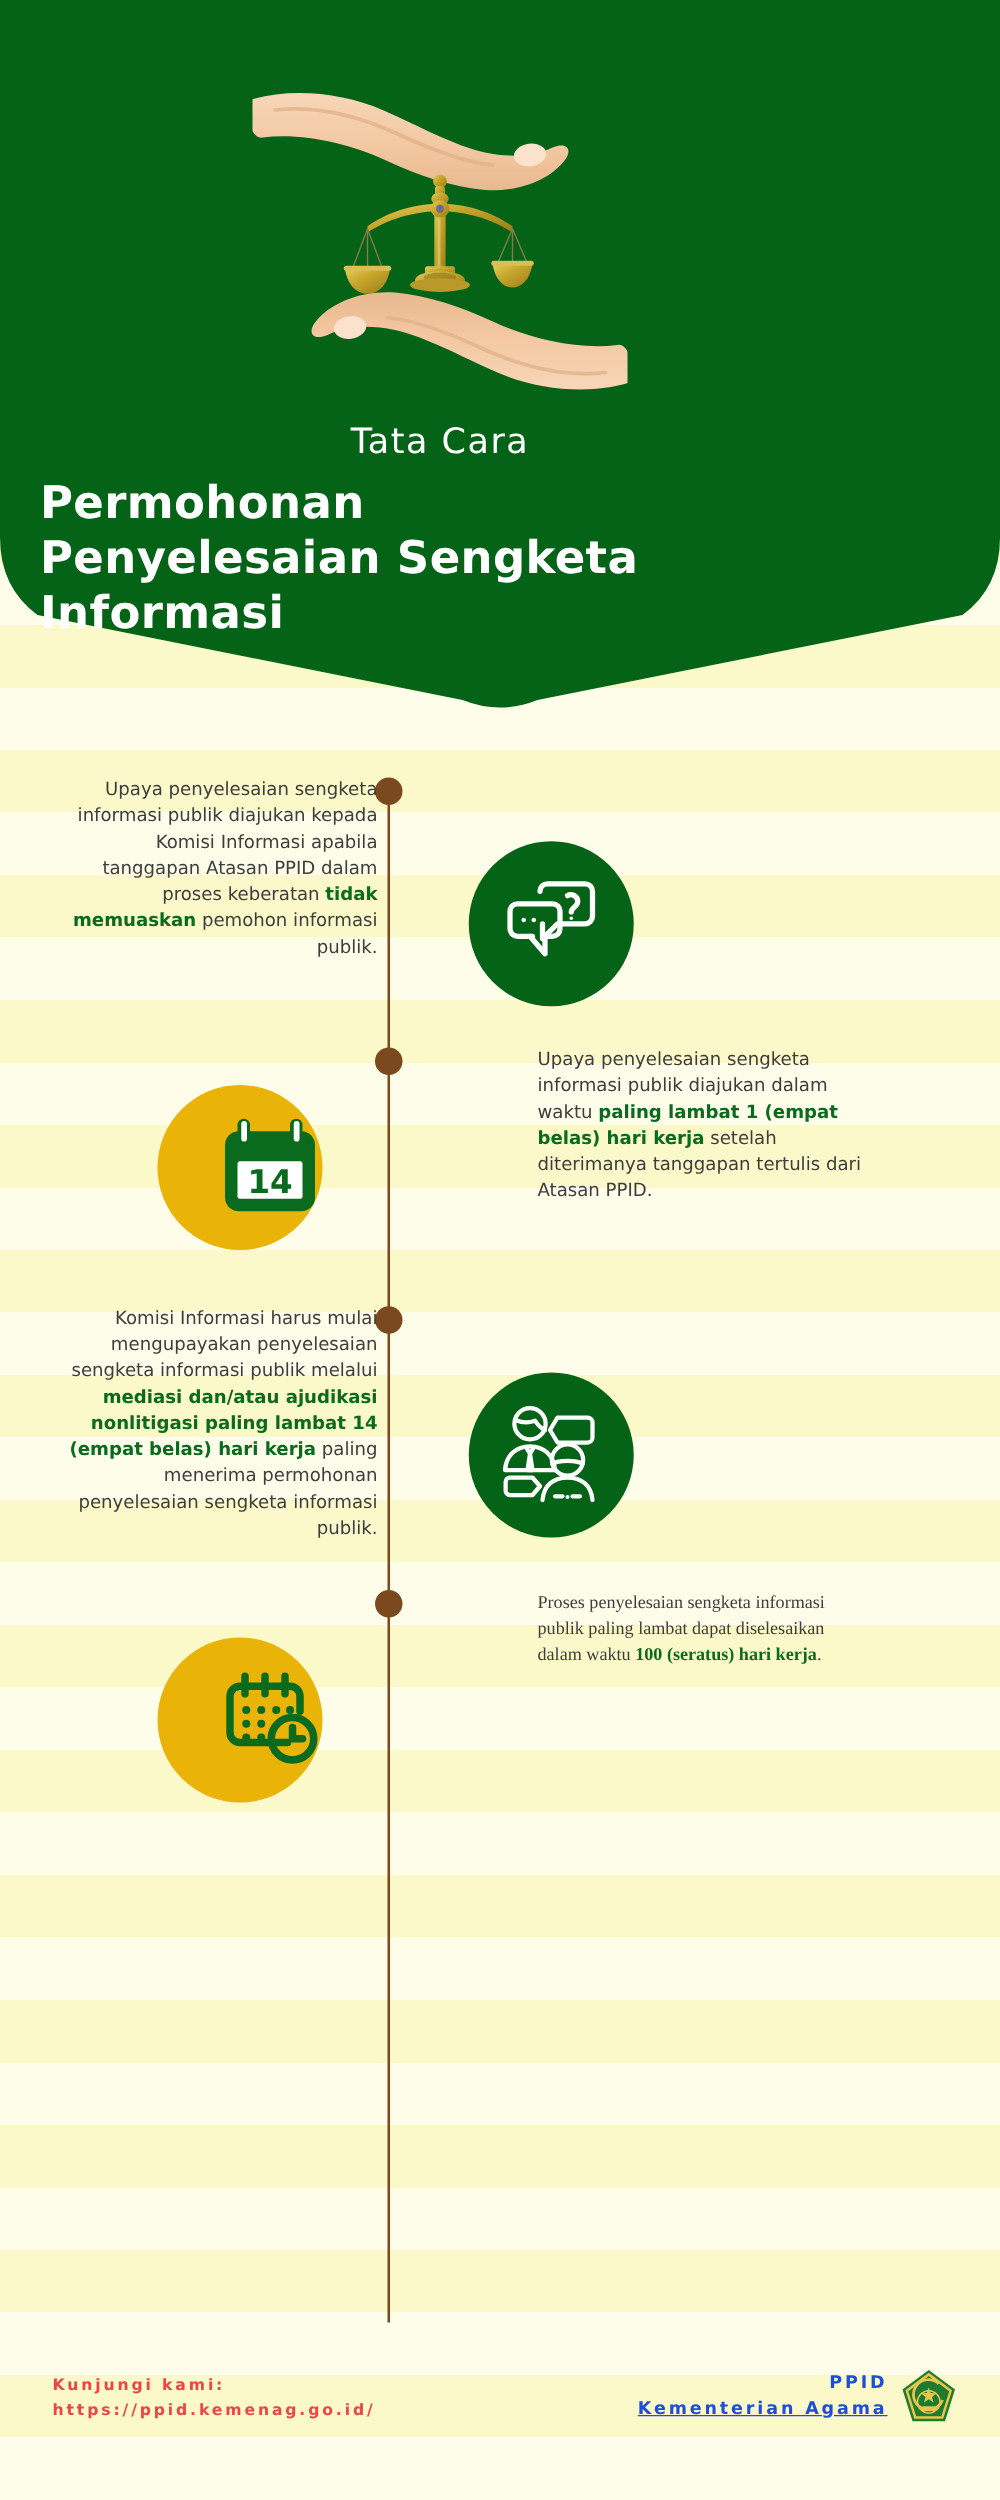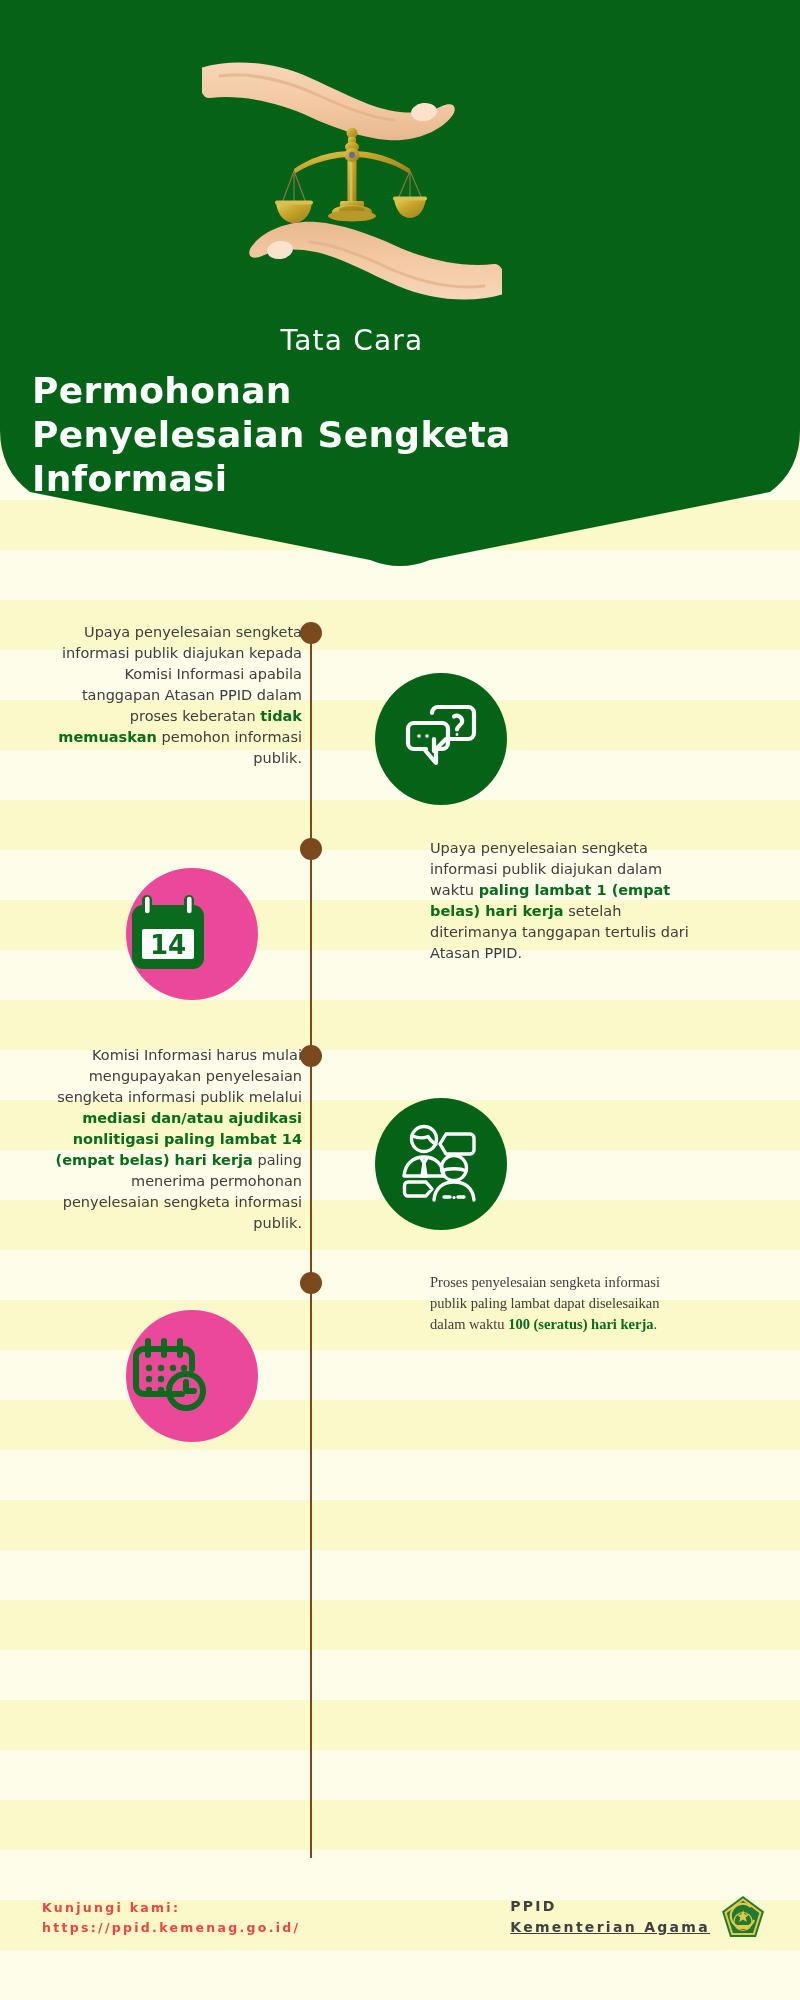--- a/index.html
+++ b/index.html
@@ -22,21 +22,21 @@
   }
 
   
   #header {
     position:absolute; top:0; left:0;
     width:800px; height:580px;
     z-index:2;
   }
   #header-shape { position:absolute; inset:0; }
   #header-inner {
-    position:absolute; top:4px; left:0; width:704px; height:520px;
+    position:absolute; top:16px; left:0; width:704px; height:520px;
     display:flex; flex-direction:column; align-items:center;
   }
   #hero-art { margin-top:52px; width:300px; height:250px; position:relative; }
   #eyebrow {
     margin-top:18px;
     font-size:28px; color:#ffffff; font-weight:400;
     letter-spacing:1.2px;
   }
   #headline {
     margin-top:12px;
@@ -62,35 +62,35 @@
   .copy b { color:#0a6b1e; font-weight:bold; }
   .copy.right-align { text-align:right; }
   .copy.left-align  { text-align:left; }
 
   .icon-circle-green {
     width:132px; height:132px; border-radius:50%;
     background:#056318; display:flex; align-items:center; justify-content:center;
   }
   .icon-circle-white {
     width:132px; height:132px; border-radius:50%;
-    background:#ec4899; display:flex; align-items:center; justify-content:flex-start;
+    background:#eab308; display:flex; align-items:center; justify-content:flex-end;
   }
 
   
   #footer { position:absolute; left:0; top:1880px; width:800px; height:120px; z-index:5; }
   #footer-left {
     position:absolute; left:42px; top:18px;
     font-size:12.5px; line-height:20px; font-weight:bold;
     color:#ef4444; letter-spacing:2.3px;
   }
   #footer-right {
     position:absolute; right:34px; top:14px;
     display:flex; align-items:center; gap:10px;
   }
-  #footer-brand { color:#404040; font-weight:bold; letter-spacing:2.3px; }
+  #footer-brand { text-align:right; color:#1d4ed8; font-weight:bold; letter-spacing:2.3px; }
   #brand-ppid { font-size:14px; line-height:21px; }
   #brand-kemenag { font-size:14px; line-height:21px;text-decoration:underline; }
 </style>
 </head>
 <body>
 
 <div id="stripes"></div>
 
 <div id="header">
   <svg id="header-shape" viewBox="0 0 800 580" preserveAspectRatio="none">

